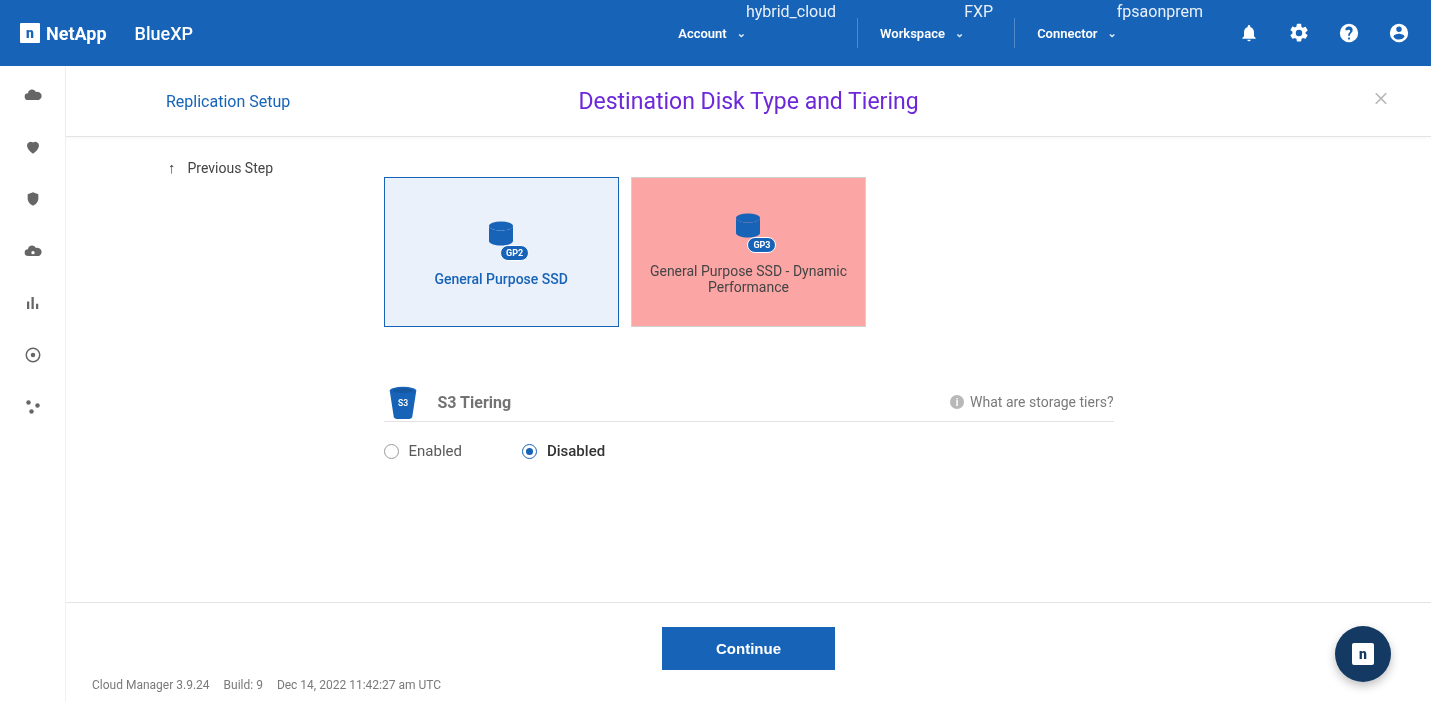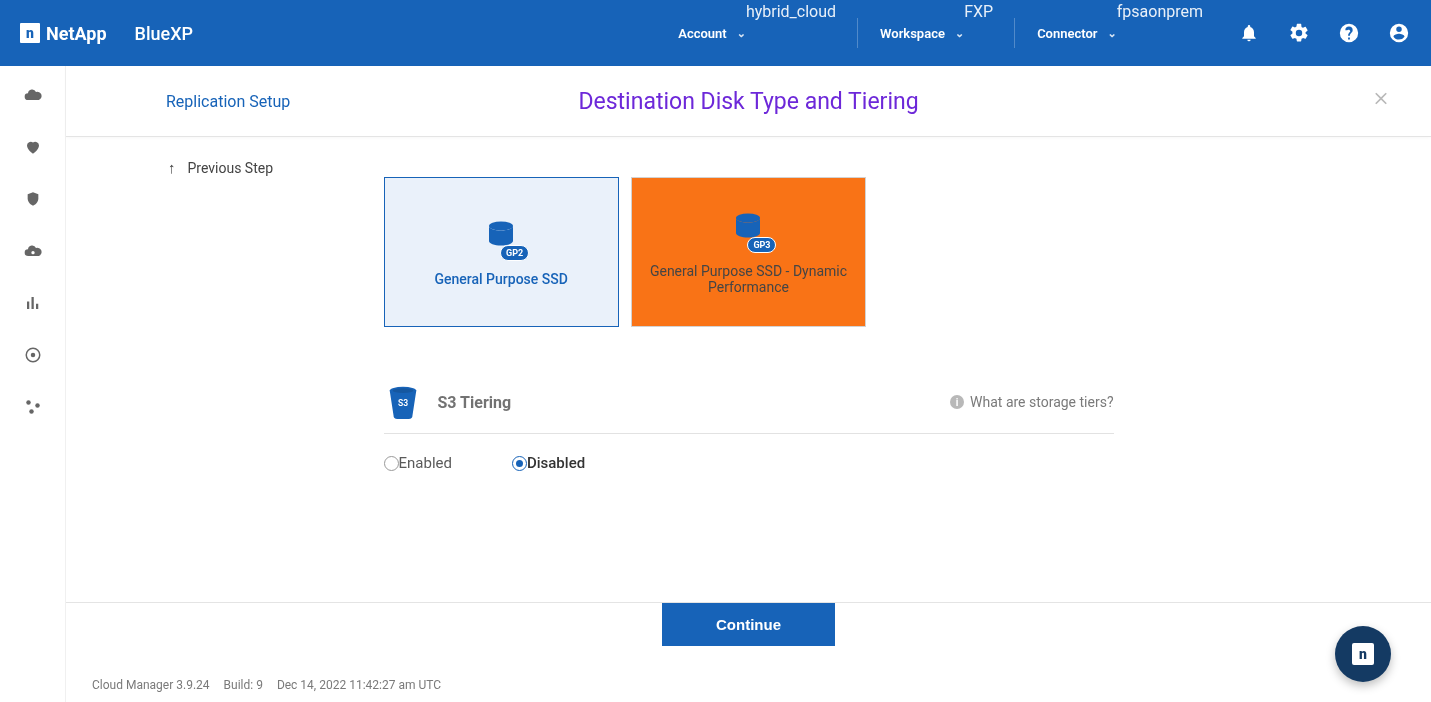--- a/index.html
+++ b/index.html
@@ -34,47 +34,47 @@
     .close-x { position: absolute; right: 40px; top: 50%; transform: translateY(-50%); color: #b9b9b9; cursor: pointer; font-size: 22px; }
     
     
     .main { position: absolute; left: 66px; right: 0; top: 137px; bottom: 100px; overflow: auto; padding: 0; }
     .prev-step { position: absolute; left: 102px; top: 22px; color: #444; font-size: 14px; cursor: pointer; display:flex; align-items:center; gap:12px; }
     .prev-step .arrow { font-size: 15px; }
     .center-col { width: 730px; margin: 0 auto; padding-top: 22px; }
     .section-label { color: #333; font-size: 15px; padding-bottom: 8px; border-bottom: 1px solid #e2e2e2; }
     
     .cards { display: grid; grid-template-columns: 1fr 1fr 1fr; gap: 12px; margin-top: 18px; }
-    .card { border: 1px solid #d2d2d2; height: 150px; display: flex; flex-direction: column; align-items: center; justify-content: center; cursor: pointer; background: #f97316; padding: 10px; text-align:center; }
+    .card { border: 1px solid #d2d2d2; height: 150px; display: flex; flex-direction: column; align-items: center; justify-content: center; cursor: pointer; background: #fca5a5; padding: 10px; text-align:center; }
     .card.selected { border: 1px solid #1763b8; background: #eaf1fa; }
     .card-label { margin-top: 14px; font-size: 14px; color: #454545; }
     .card.selected .card-label { color: #1763b8; font-weight: 500; }
     .disk-ic { position: relative; width: 40px; height: 40px; }
     .disk-ic svg { fill: #1763b8; }
     .badge { position:absolute; bottom:-4px; right:-8px; background:#1763b8; color:#fff; font-size:9px; font-weight:700; border-radius:9px; padding:2px 5px; border:1.5px solid #fff; }
     
     
-    .s3-row { display: flex; align-items: center; justify-content: space-between; margin-top: 56px; border-bottom: 1px solid #e2e2e2; padding-bottom: 12px; }
+    .s3-row { display: flex; align-items: center; justify-content: space-between; margin-top: 56px; border-bottom: 1px solid #e2e2e2; }
     .s3-left { display: flex; align-items: center; gap: 16px; }
     .bucket { width: 38px; height: 38px; }
     .bucket svg { fill: #1763b8; }
     .bucket-badge { fill:#fff; font-size:9px; font-weight:600; }
     .s3-label { font-size: 16px; font-weight: 700; color: #737373; }
     .what-link { color: #7a7a7a; font-size: 14px; display:flex; align-items:center; gap:6px; cursor:pointer; }
     .what-link .i { width:14px; height:14px; border-radius:50%; background:#b8b8b8; color:#fff; font-size:10px; font-weight:700; display:inline-flex; align-items:center; justify-content:center; }
     
     .radio-row { display:flex; gap:60px; margin-top:20px; align-items:center; }
-    .radio-opt { display:flex; align-items:center; color:#5a5a5a; font-size:15px; cursor:pointer; }
+    .radio-opt { display:flex; align-items:center; gap:10px; color:#5a5a5a; font-size:15px; cursor:pointer; }
     .radio { width:15px; height:15px; border-radius:50%; border:1.5px solid #9a9a9a; position:relative; }
     .radio.checked { border-color:#1763b8; }
     .radio.checked::after { content:""; position:absolute; inset:3px; background:#1763b8; border-radius:50%; }
     .radio-opt.selected { color:#333; font-weight:500; }
     
     
-    .footer-bar { position:absolute; left:66px; right:0; bottom:32px; height:68px; border-top:1px solid #e4e4e4; display:flex; align-items:flex-start; justify-content:center; background:#fff; }
+    .footer-bar { position:absolute; left:66px; right:0; bottom:32px; height:68px; border-top:1px solid #e4e4e4; display:flex; align-items:flex-end; justify-content:center; background:#fff; }
     .continue-btn { background:#1763b8; color:#fff; border:none; padding:13px 54px; font-size:15px; font-weight:600; cursor:pointer; }
     
     .status-line { position:absolute; left:92px; bottom:10px; font-size:12px; color:#7a7a7a; display:flex; gap:14px; }
     
     
     .fab { position:absolute; right:40px; bottom:20px; width:56px; height:56px; border-radius:50%; background:#143a63; display:flex; align-items:center; justify-content:center; cursor:pointer; box-shadow: 0 4px 10px rgba(0,0,0,.25); }
     .fab .fab-n { background:#fff; width:22px; height:22px; display:flex; align-items:center; justify-content:center; color:#143a63; font-weight:900; font-size:14px; border-radius:2px; }
   </style>
 </head>
 <body>

